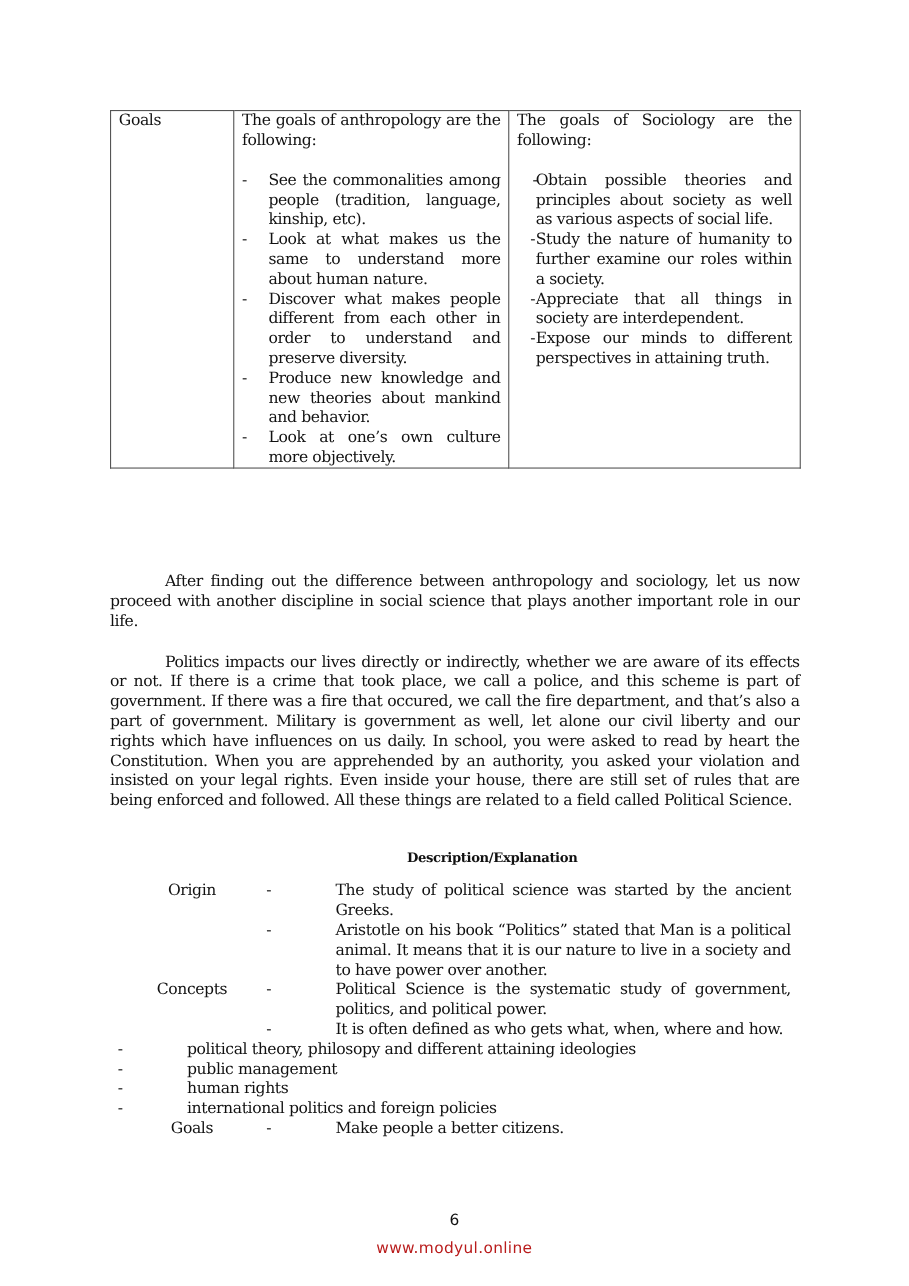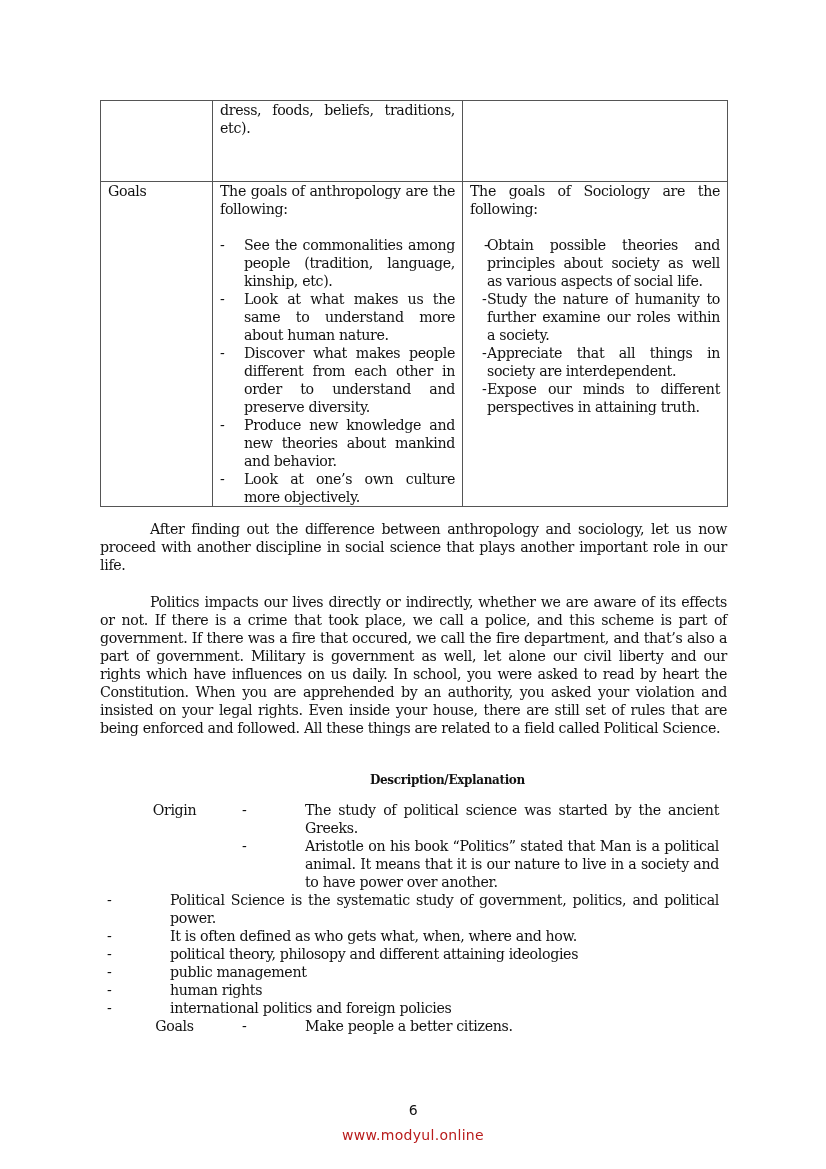--- a/index.html
+++ b/index.html
@@ -72,27 +72,20 @@
 
 <div class="page-text">
 
   <table class="cmp-table">
     <colgroup>
         <col class="c1">
         <col class="c2">
         <col class="c3">
       </colgroup>
     <tbody>
-        <tr class="row-cont">
-      <td></td>
-      <td>
-        <p>dress, foods, beliefs, traditions, etc).</p>
-      </td>
-      <td></td>
-    </tr>
     <tr class="row-goals">
       <td>Goals</td>
       <td>
         <p class="cell-intro">The goals of anthropology are the following:</p>
         <ul class="anth-list">
           <li><span class="dash">-</span><span>See the commonalities among people (tradition, language, kinship, etc).</span></li>
           <li><span class="dash">-</span><span>Look at what makes us the same to understand more about human nature.</span></li>
           <li><span class="dash">-</span><span>Discover what makes people different from each other in order to understand and preserve diversity.</span></li>
           <li><span class="dash">-</span><span>Produce new knowledge and new theories about mankind and behavior.</span></li>
           <li><span class="dash">-</span><span>Look at one’s own culture more objectively.</span></li>
@@ -126,20 +119,21 @@
             <span class="txt">The study of political science was started by the ancient Greeks.</span>
           </div>
         <div class="desc-item">
             <span class="dash">-</span>
             <span class="txt">Aristotle on his book “Politics” stated that Man is a political animal. It means that it is our nature to live in a society and to have power over another.</span>
           </div>
       </div>
     </div>
 
     <div class="desc-row">
+      <div class="desc-label">Concepts</div>
       <div class="desc-items">
         <div class="desc-item">
             <span class="dash">-</span>
             <span class="txt">Political Science is the systematic study of government, politics, and political power.</span>
           </div>
         <div class="desc-item">
             <span class="dash">-</span>
             <span class="txt">It is often defined as who gets what, when, where and how.</span>
           </div>
       </div>

